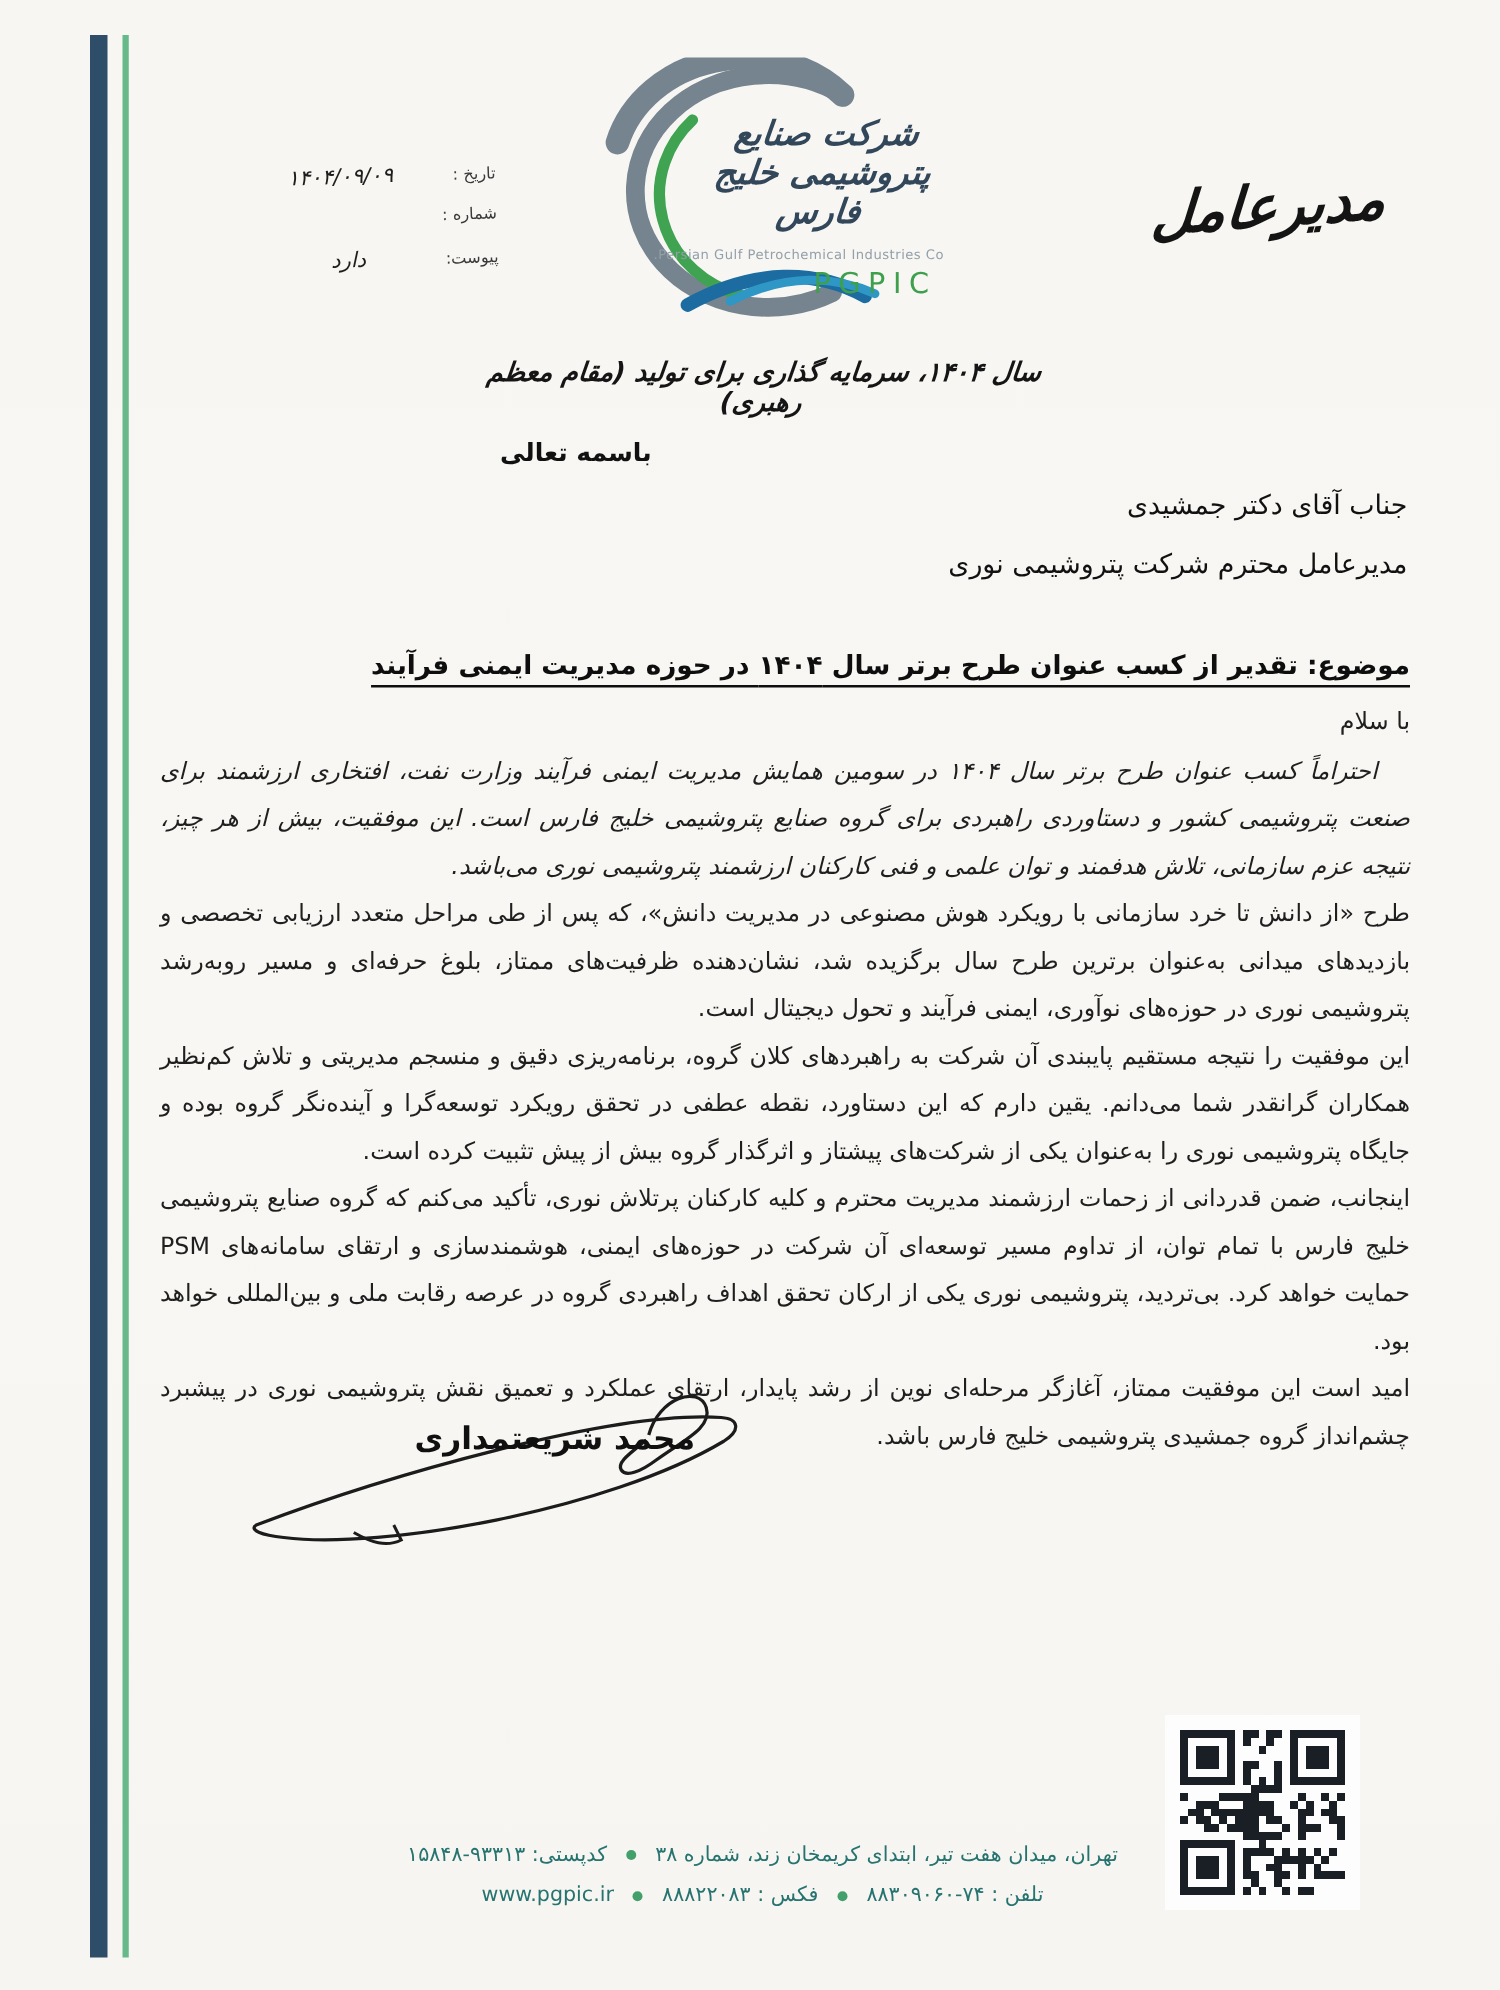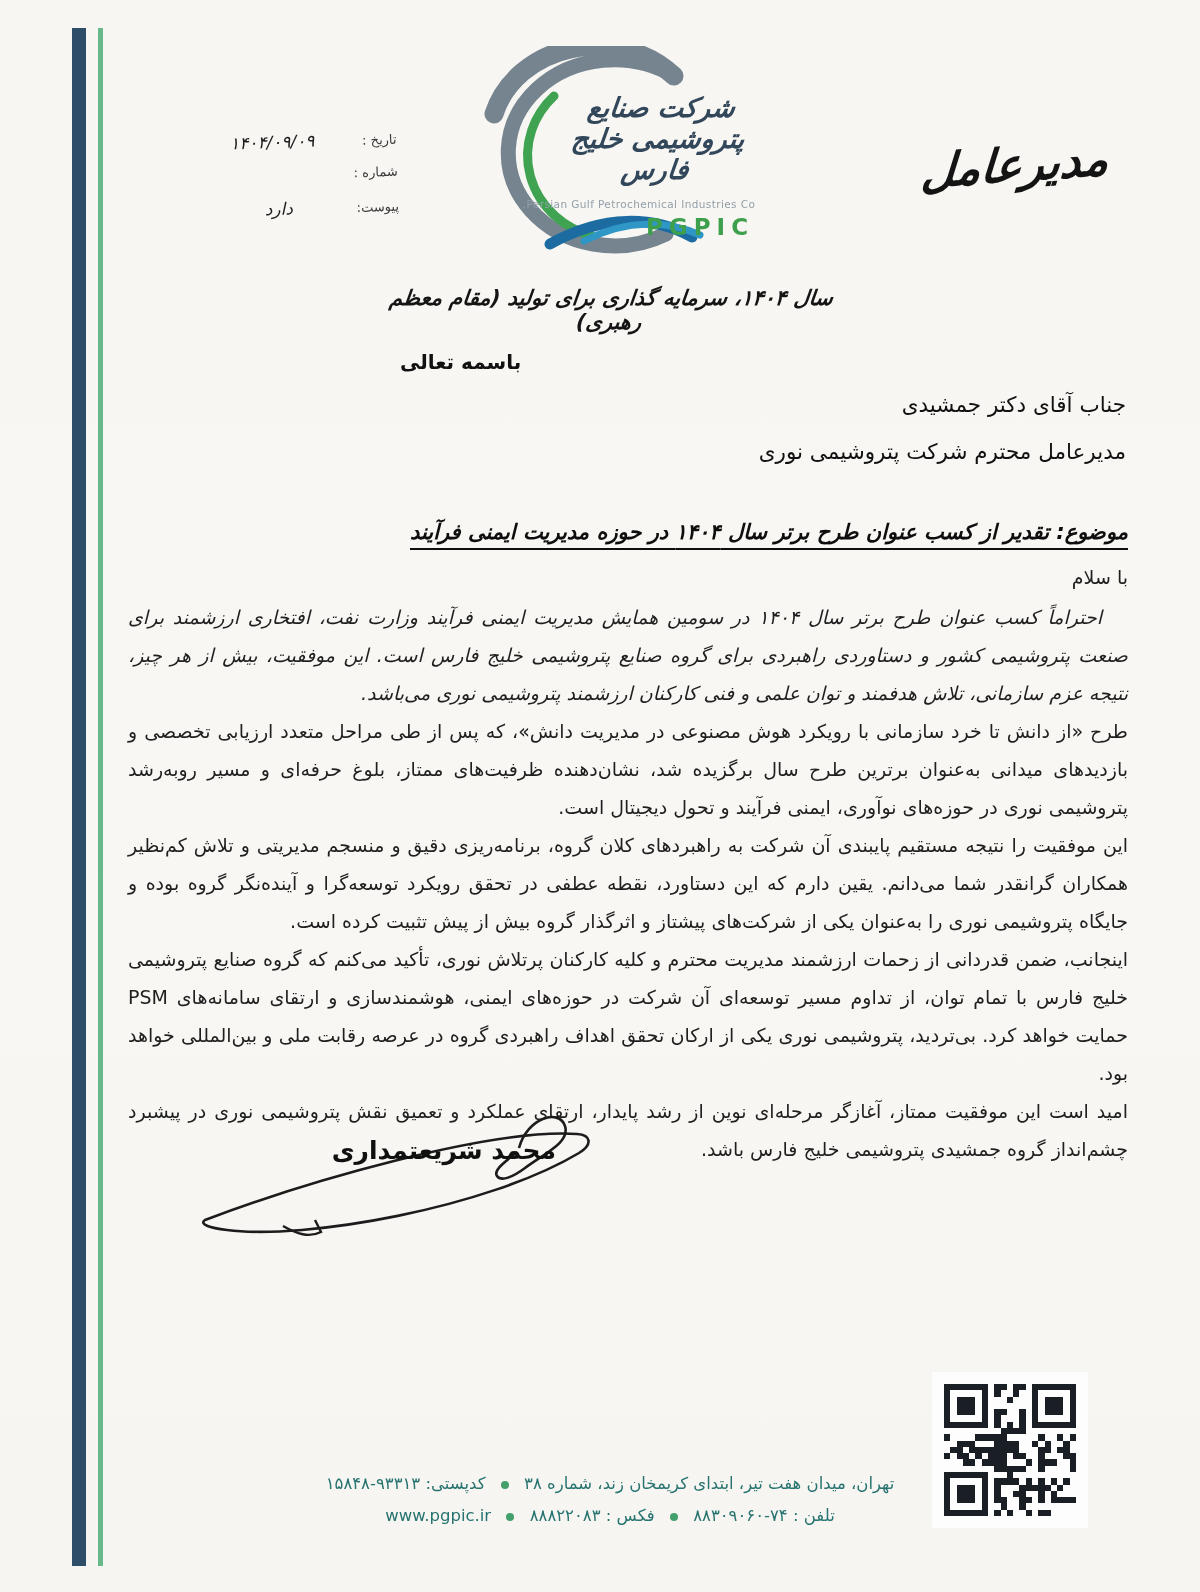--- a/index.html
+++ b/index.html
@@ -20,39 +20,39 @@
   .meta-row.attach .meta-value{margin-right:34px;}
 
   
   .logo{position:absolute;left:452px;top:46px;width:330px;height:222px;}
   .logo svg{position:absolute;inset:0;}
   .logo-fa{position:absolute;left:82px;top:46px;width:248px;text-align:center;
     font-size:27px;font-weight:bold;font-style:italic;color:#33475a;transform:skewX(-6deg);}
   .logo-en{position:absolute;left:62px;top:152px;width:250px;text-align:center;
     font-size:10.5px;color:#93a0a9;letter-spacing:.4px;}
   .logo-abbr{position:absolute;left:178px;top:168px;width:140px;text-align:center;
-    font-size:23px;font-weight:bold;color:#3ea04c;letter-spacing:6px;}
+    font-size:23px;font-weight:normal;color:#3ea04c;letter-spacing:6px;}
 
   
   .ceo{position:absolute;left:885px;top:138px;width:260px;text-align:center;
     font-size:46px;font-weight:bold;font-style:italic;color:#141414;transform:rotate(-4deg) skewX(-8deg);}
 
   
   .tagline{position:absolute;left:360px;top:286px;width:500px;text-align:center;
     font-size:21px;font-weight:bold;font-style:italic;color:#151515;transform:skewX(-6deg);}
   .basmala{position:absolute;left:400px;top:350px;width:440px;text-align:left;
     font-size:20px;font-weight:bold;color:#111;}
 
   
   .addressee{position:absolute;right:74px;top:392px;text-align:right;}
   .addressee div{font-size:21.5px;font-weight:normal;color:#111;margin-bottom:22px;}
 
   
   .subject{position:absolute;right:72px;top:520px;font-size:21px;font-weight:bold;color:#0e0e0e;
-    text-decoration:underline;text-underline-offset:9px;text-decoration-thickness:2px;font-style:italic;}
+    text-decoration:underline;text-underline-offset:9px;text-decoration-thickness:2px;}
 
   
   .body-text{position:absolute;right:72px;left:128px;top:558px;font-size:19px;line-height:2.0;color:#1f1f1f;}
   .body-text .salutation{margin:0 0 2px 0;}
   .body-text p{margin:0;text-align:justify;}
   .body-text p.indent{text-indent:26px;font-style:italic;}
 
   
   .signature{position:absolute;left:185px;top:1092px;width:440px;height:155px;}
   .signature svg{position:absolute;inset:0;}

